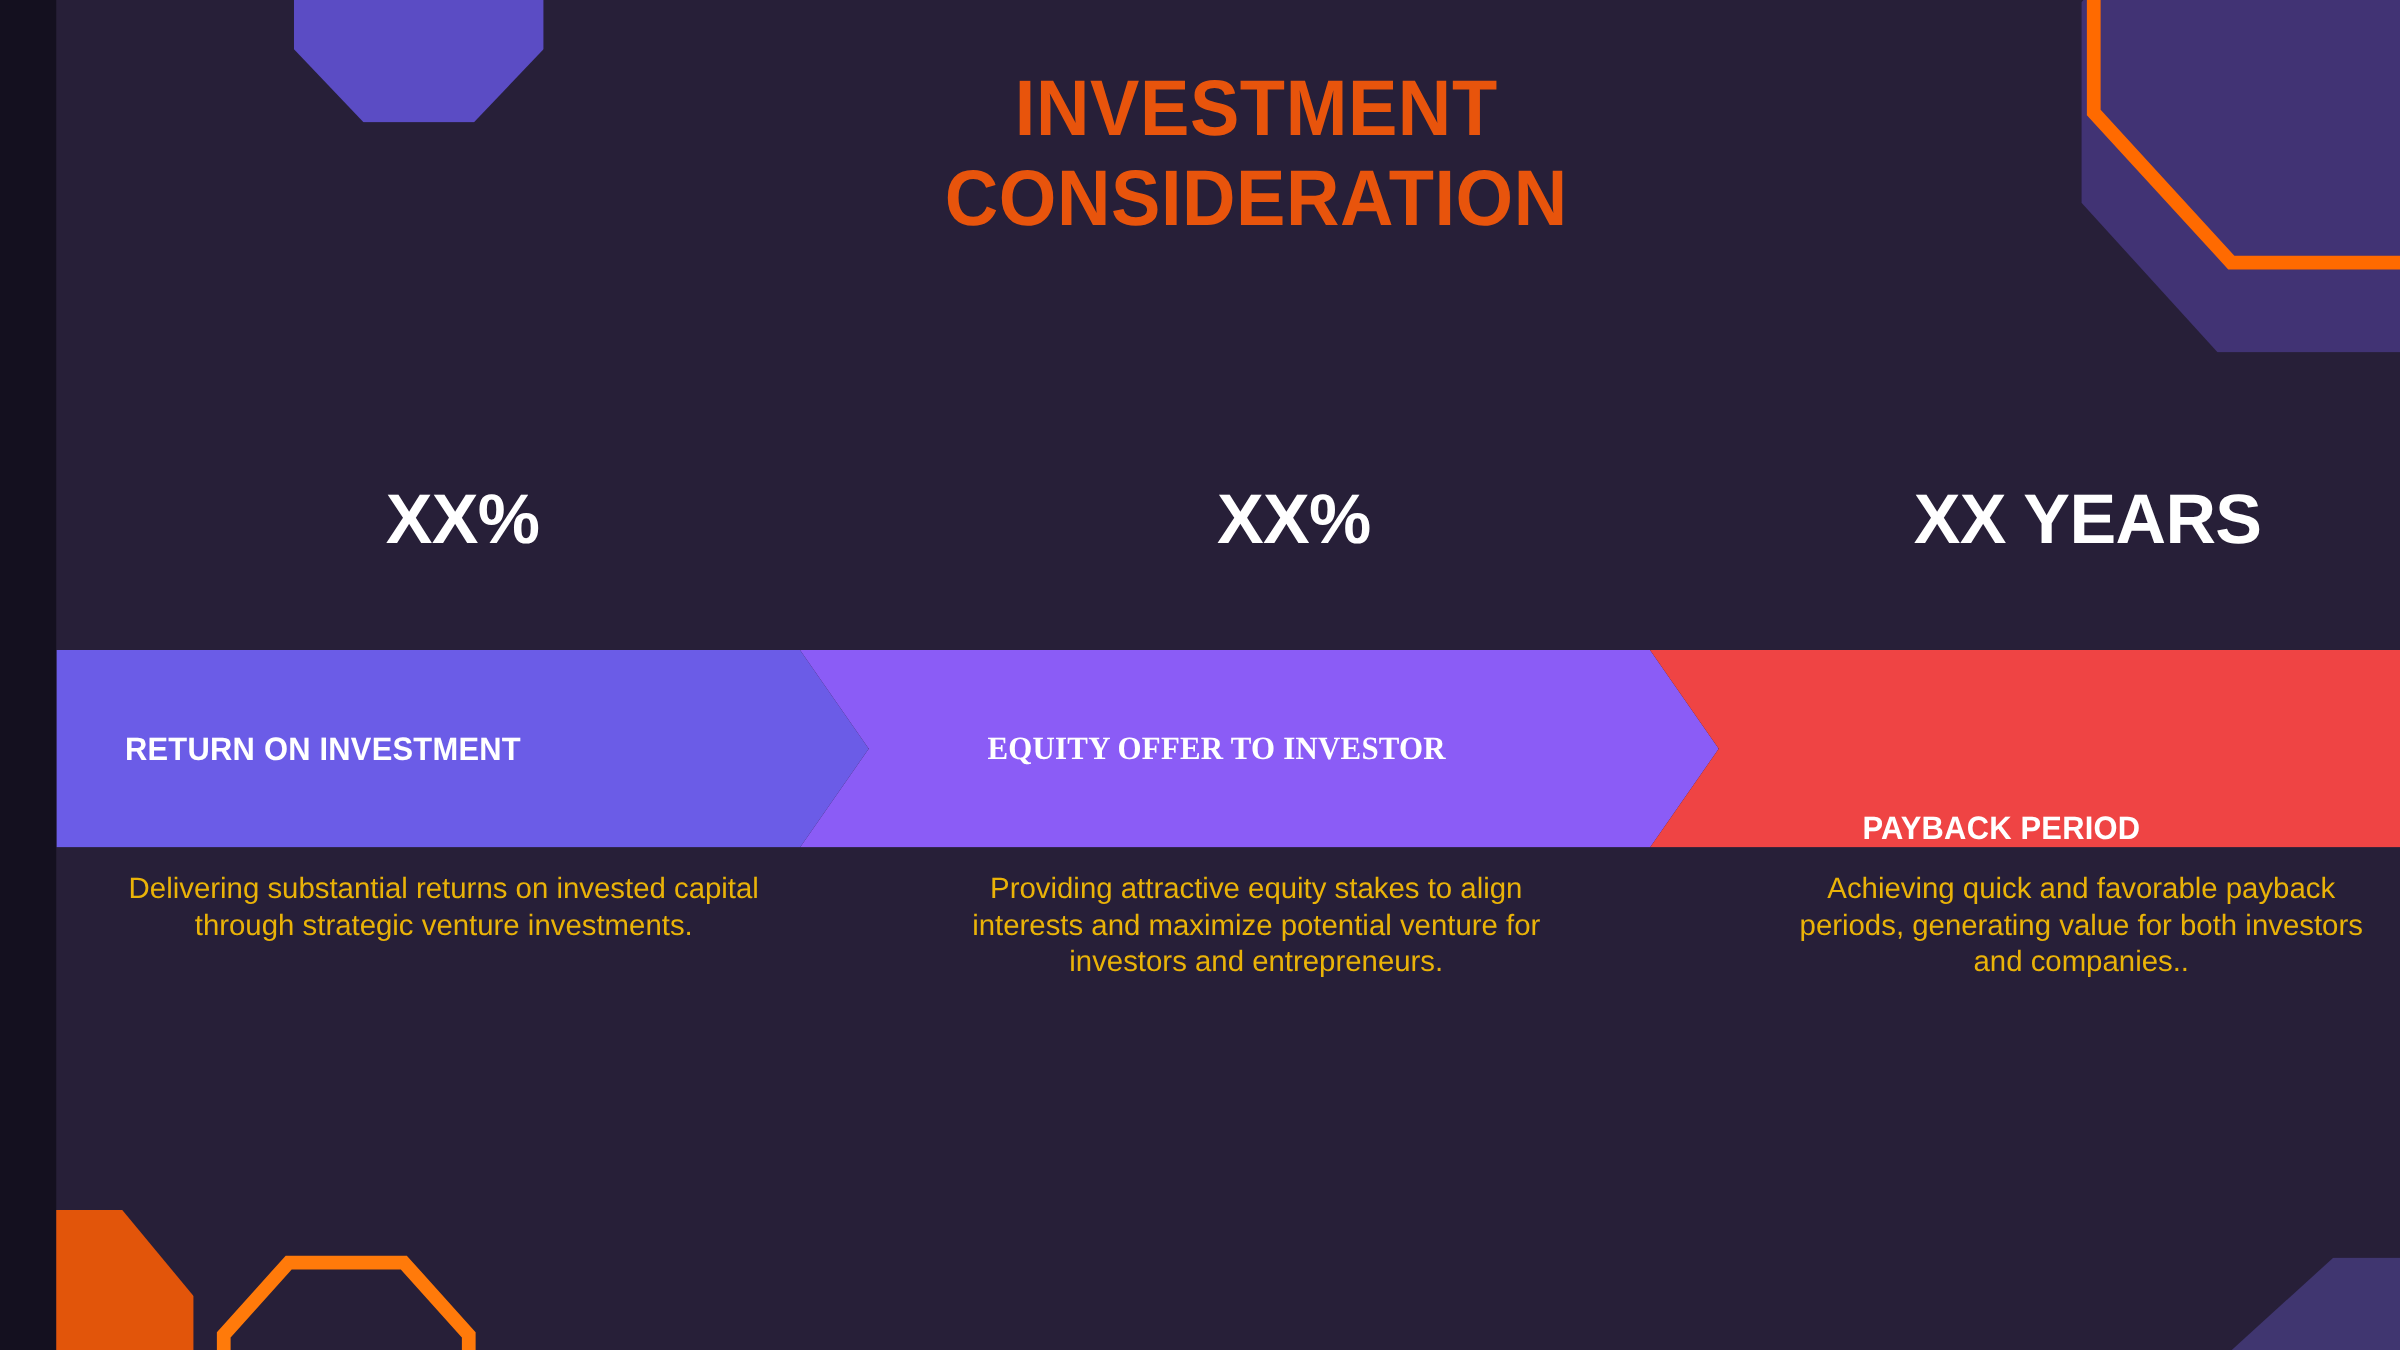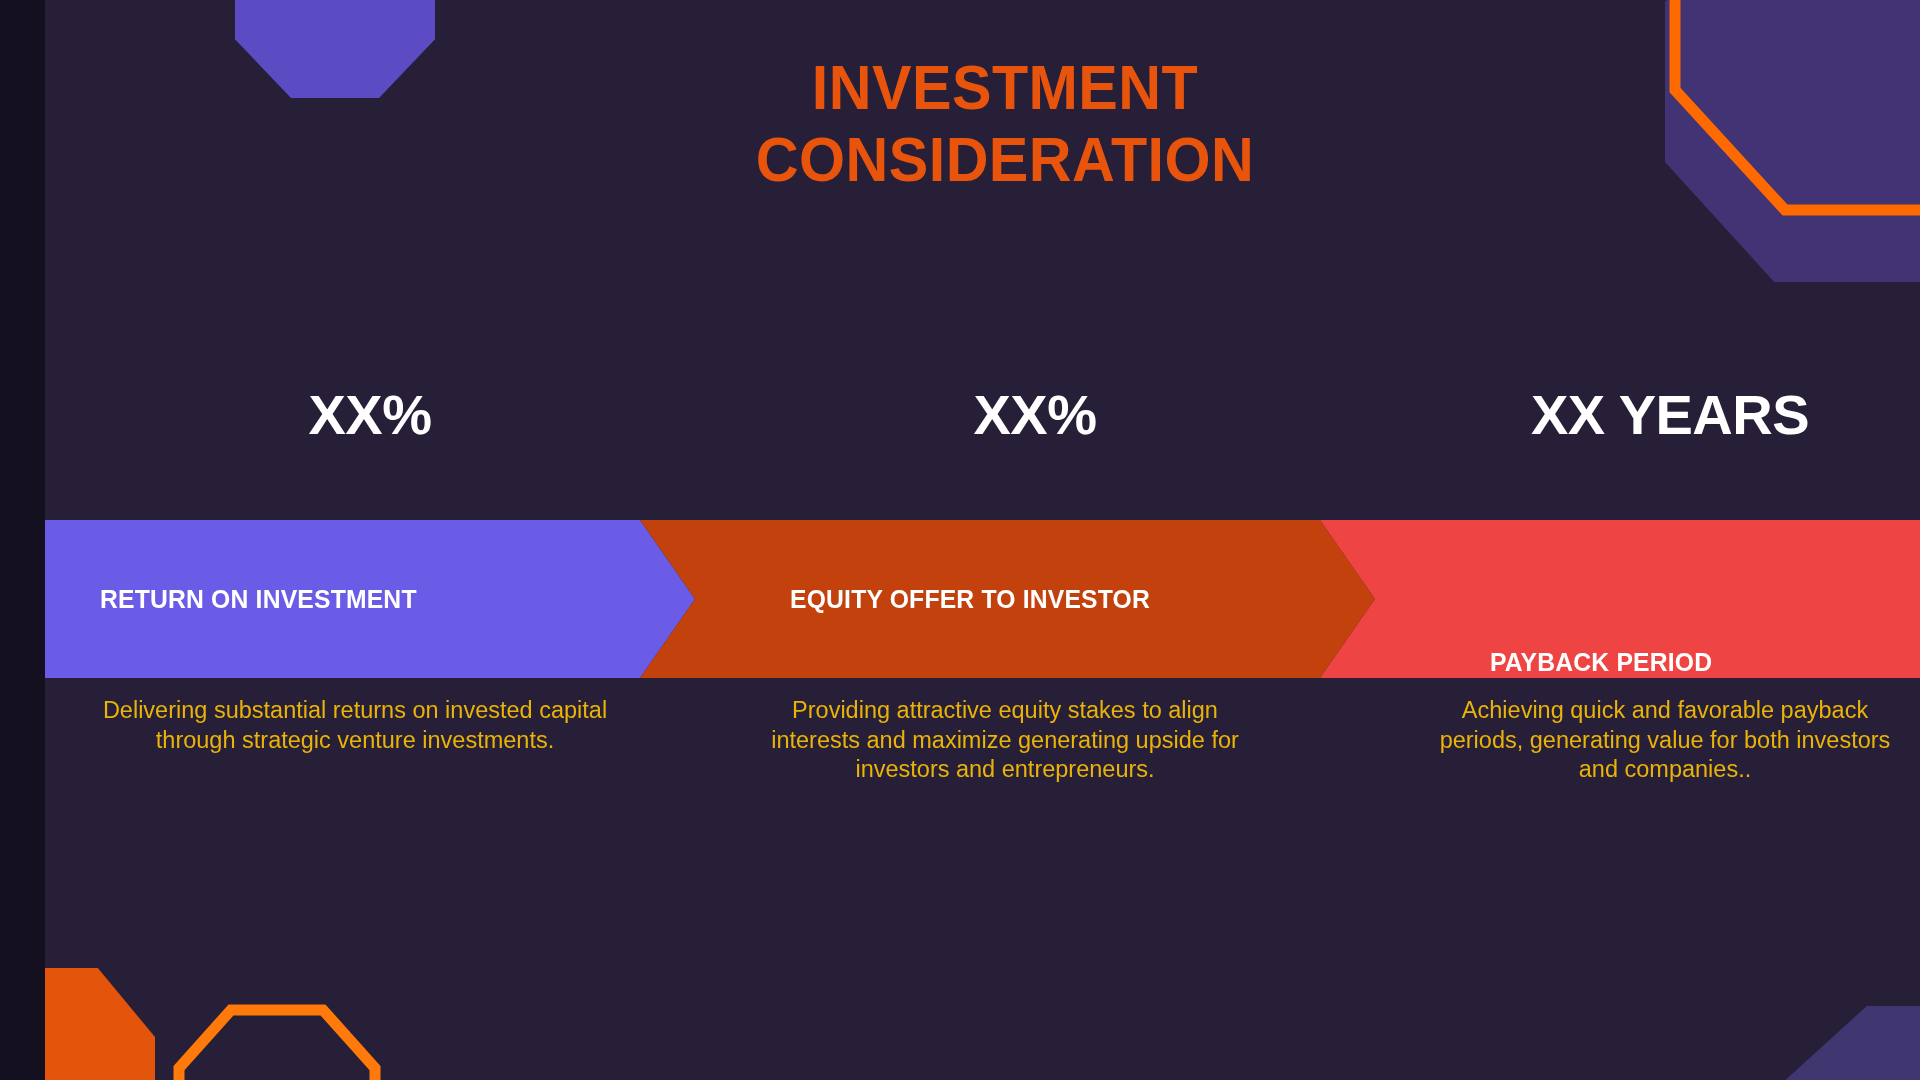--- a/index.html
+++ b/index.html
@@ -158,24 +158,25 @@
     left: 0;
     width: 650px;
     background: #6b5ce7;
     clip-path: polygon(0 0, 595px 0, 650px 50%, 595px 100%, 0 100%);
     padding-left: 55px;
     box-sizing: border-box;
   }
   .chev-1 {
     left: 595px;
     width: 735px;
-    background: #c2410c;
+    background: #8b5cf6;
     clip-path: polygon(0 0, 680px 0, 735px 50%, 680px 100%, 0 100%, 55px 50%);
     padding-left: 150px;
     box-sizing: border-box;
+    font-family: Liberation Serif, serif;
   }
   .chev-2 {
     left: 1275px;
     width: 645px;
     background: #ef4444;
     clip-path: polygon(0 0, 645px 0, 645px 100%, 0 100%, 55px 50%);
     padding-left: 170px;
     box-sizing: border-box;
     align-items: flex-end;
   }
@@ -204,21 +205,21 @@
 
   <div class="cols">
 
     <div class="col col-0">
       <div class="stat">XX%</div>
       <div class="desc">Delivering substantial returns on invested capital through strategic venture investments.</div>
     </div>
 
     <div class="col col-1">
       <div class="stat">XX%</div>
-      <div class="desc">Providing attractive equity stakes to align interests and maximize generating upside for investors and entrepreneurs.</div>
+      <div class="desc">Providing attractive equity stakes to align interests and maximize potential venture for investors and entrepreneurs.</div>
     </div>
 
     <div class="col col-2">
       <div class="stat">XX YEARS</div>
       <div class="desc">Achieving quick and favorable payback periods, generating value for both investors and companies..</div>
     </div>
 
   </div>
 
   <div class="band">

